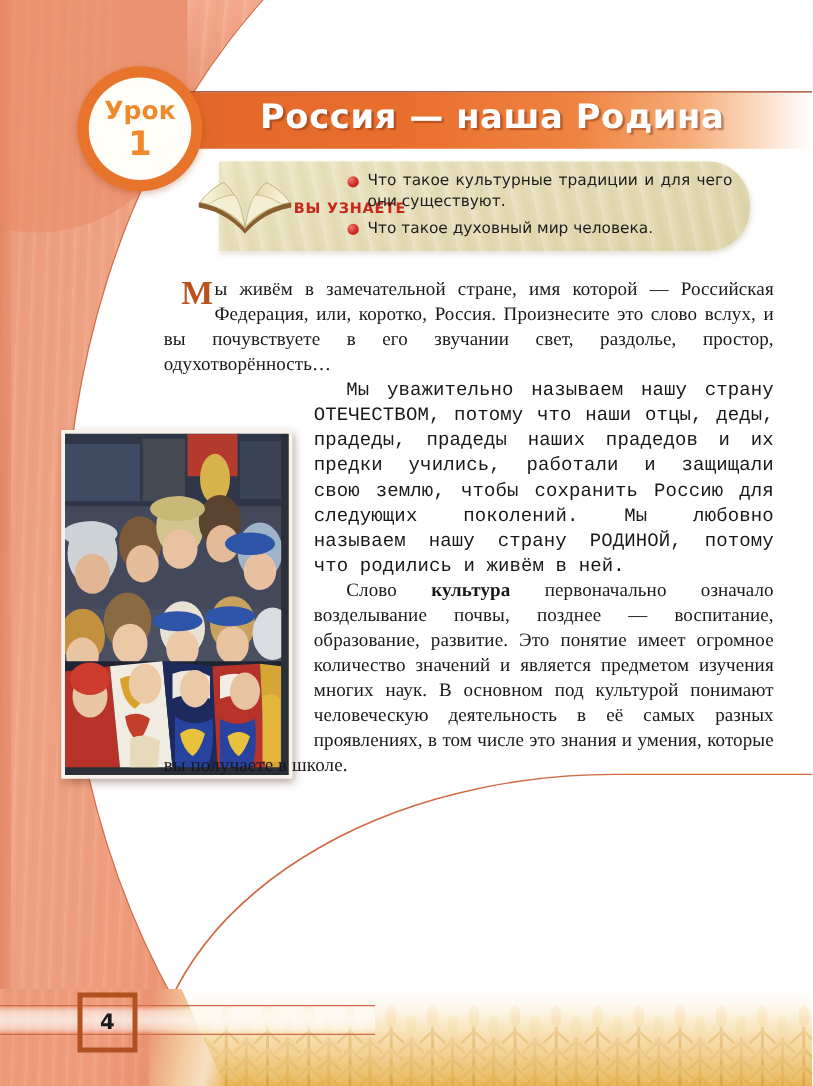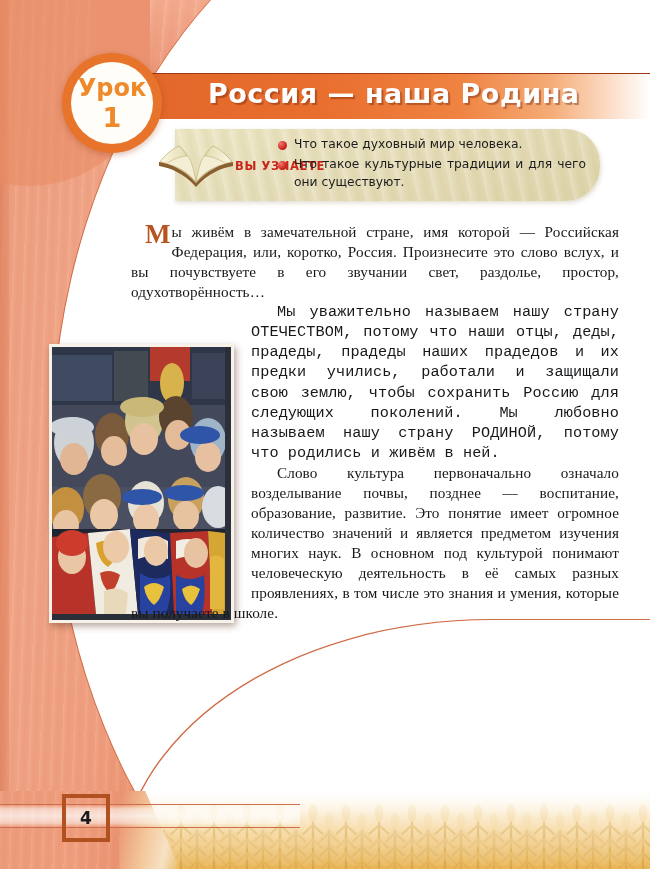--- a/index.html
+++ b/index.html
@@ -131,21 +131,21 @@
     border-radius: 50%;
     background: #fffdf7;
     display: flex;
     flex-direction: column;
     align-items: center;
     justify-content: center;
   }
   .badge-word {
     font-family: "DejaVu Sans", "Liberation Sans", sans-serif;
     font-weight: bold;
-    font-size: 24px;
+    font-size: 20px;
     color: #ef8a2c;
     line-height: 1;
   }
   .badge-num {
     font-family: "DejaVu Sans", "Liberation Sans", sans-serif;
     font-weight: bold;
     font-size: 27px;
     color: #ef8a2c;
     line-height: 1;
     margin-top: 4px;
@@ -232,21 +232,21 @@
   p.para.indent { text-indent: 26px; }
   .dropcap {
     float: left;
     font-size: 27px;
     font-weight: bold;
     line-height: 0.85;
     color: #b8521e;
     padding: 0 1px 0 14px;
     margin-top: 1px;
   }
-  .bold-term { font-weight: normal; }
+  .bold-term { font-weight: bold; }
 
   
   .wrap-block { position: relative; font-family: Liberation Mono, monospace; }
   .photo-float {
     float: left;
     width: 108px;
     height: 285px;
     margin: 0 12px 0 0;
     shape-outside: inset(0);
   }
@@ -353,25 +353,25 @@
         <path d="M39 40 C47 30 58 24 69 22 C62 17 54 14 47 14 C43 20 41 29 39 40 Z" fill="#f3eed4" stroke="#c0b07b" stroke-width="0.6"></path>
         <path d="M2 20 C14 22 28 28 39 41 C50 28 64 22 76 20 L76 24 C64 26 50 32 39 45 C28 32 14 26 2 24 Z" fill="#8a5f30"></path>
       </svg>
     </span>
     <div class="learn-label">ВЫ УЗНАЕТЕ</div>
   </div>
 
   <div class="bullets">
     <div class="bullet-row">
       <span class="bullet-dot"></span>
-      <span class="bullet-text">Что такое духовный мир человека.</span>
+      <span class="bullet-text">Что такое культурные традиции и для чего они существуют.</span>
     </div>
     <div class="bullet-row">
       <span class="bullet-dot"></span>
-      <span class="bullet-text">Что такое культурные традиции и для чего они существуют.</span>
+      <span class="bullet-text">Что такое духовный мир человека.</span>
     </div>
   </div>
 
   <div class="photo">
     <div class="photo-inner">
       <svg width="173" height="267" viewBox="0 0 173 267" preserveAspectRatio="none">
         <rect x="0" y="0" width="173" height="267" fill="#3a3f4d"></rect>
         <rect x="0" y="0" width="173" height="62" fill="#2f3647"></rect>
         <rect x="0" y="8" width="60" height="46" fill="#3f4a63"></rect>
         <rect x="62" y="4" width="34" height="50" fill="#444a52"></rect>

